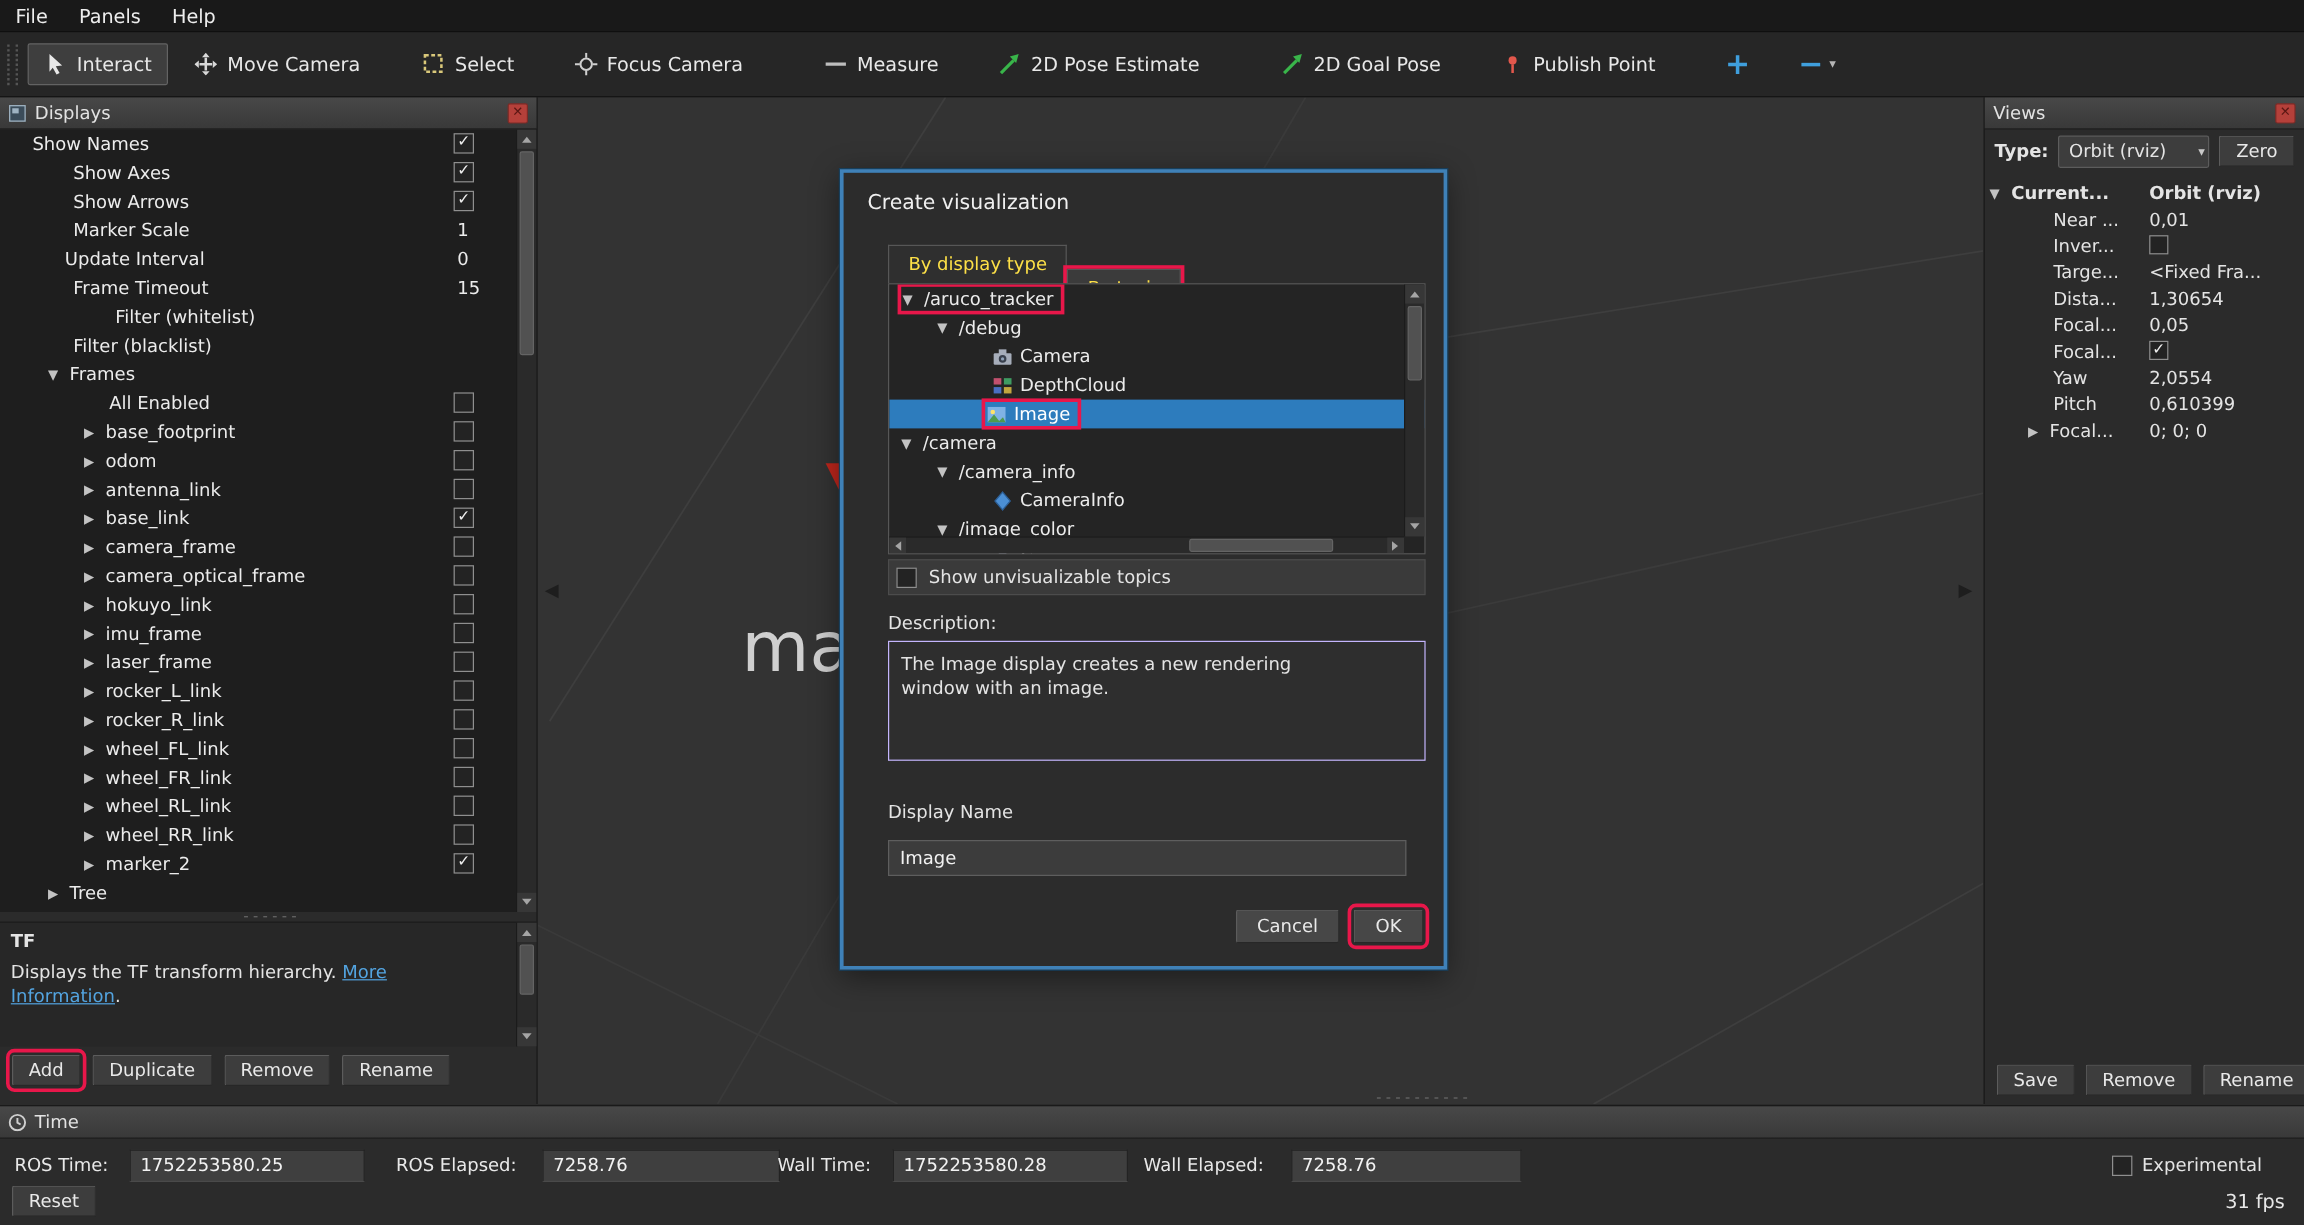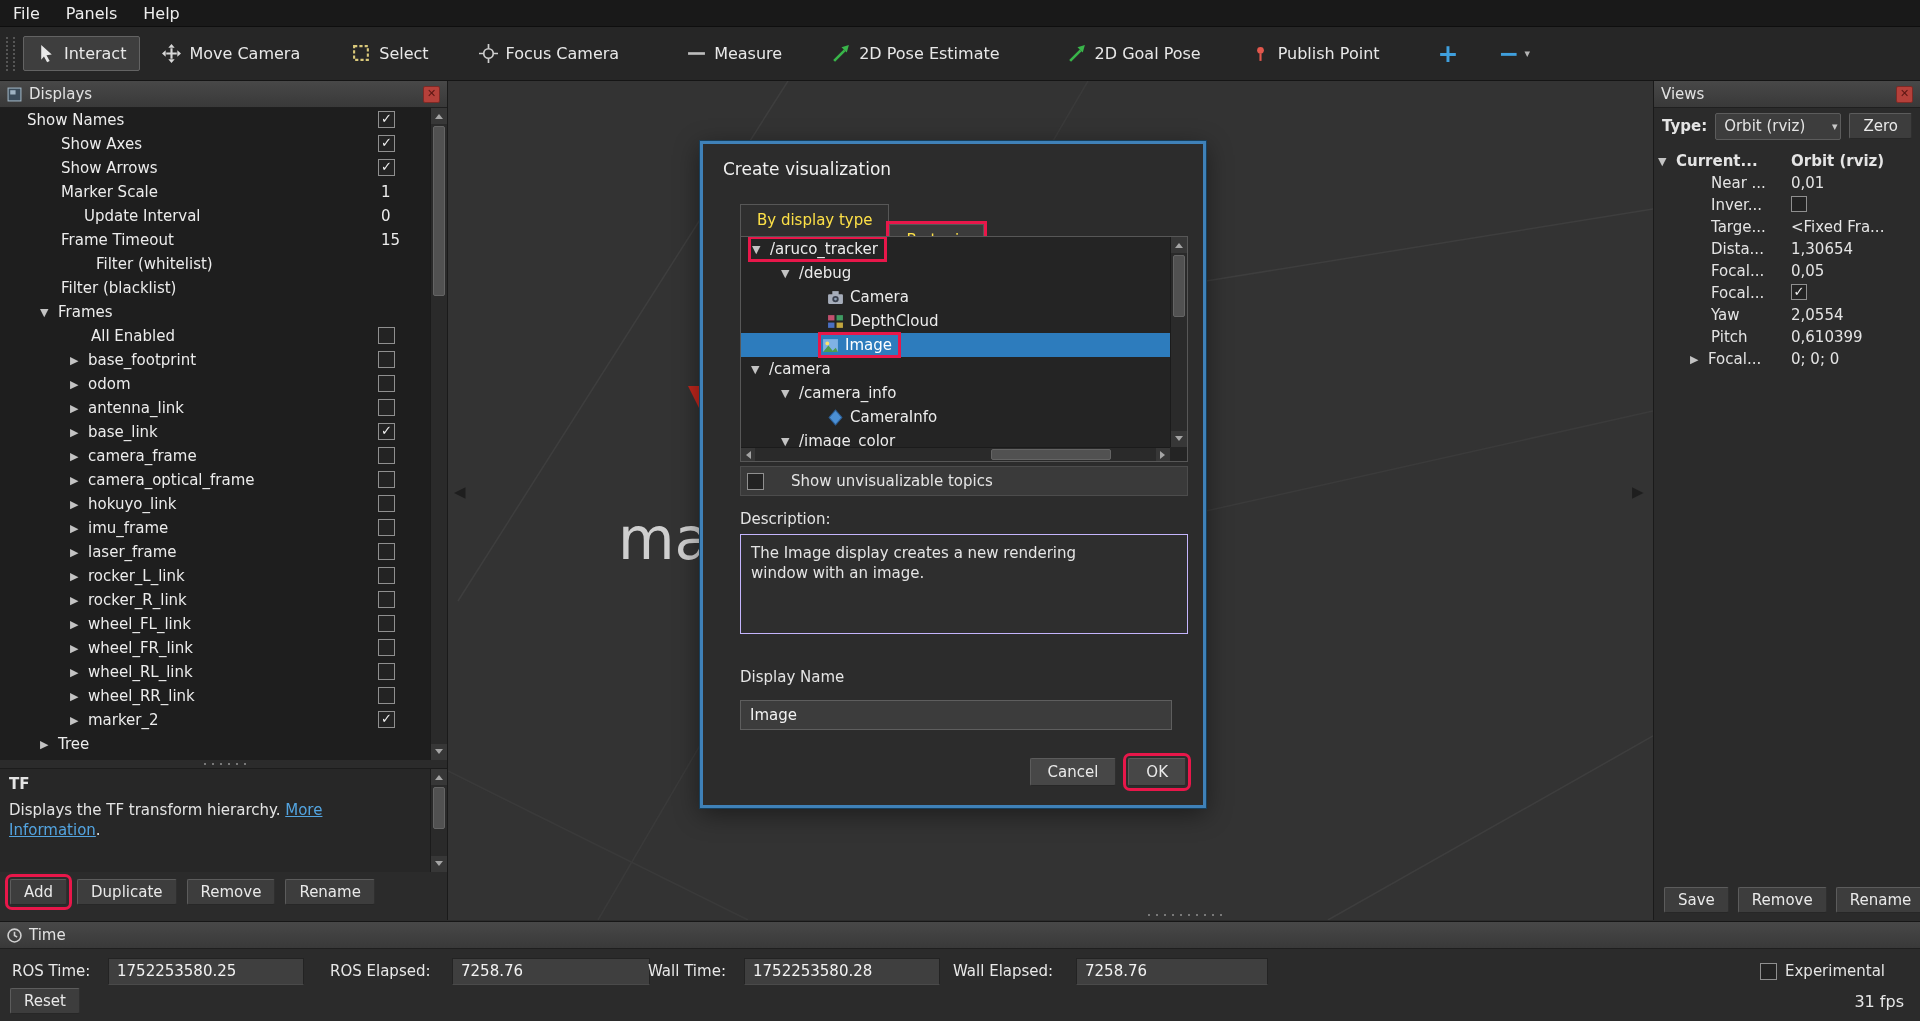--- a/index.html
+++ b/index.html
@@ -59,21 +59,21 @@
 .tab.active{background:#3b3b3b;margin-top:20px;}
 .tab.annot{outline-offset:0px;}
 .topic-frame{position:absolute;left:37px;top:92px;width:448px;height:226px;background:#242424;border:1px solid #575757;overflow:hidden;}
 .trow{position:relative;height:24px;display:flex;align-items:center;color:#ececec;}
 .trow.selected{background:var(--selection_blue,#2d7cbd);color:#fff;}
 .ticon16{width:17px;height:17px;display:inline-flex;margin-right:6px;flex:none;}
 .annot-box{display:inline-flex;align-items:center;outline:3px solid var(--annotation_red,#e8174a);padding:1px 6px 1px 1px;}
 .hscroll{position:absolute;left:0;right:17px;bottom:0;height:14px;background:#2a2a2a;border-top:1px solid #1b1b1b;}
 .hthumb{position:absolute;top:1px;height:11px;left:250px;width:120px;background:#515151;border:1px solid #646464;border-radius:2px;}
 .hbtn{position:absolute;top:0;width:14px;height:13px;display:flex;align-items:center;justify-content:center;background:#373737;}
-.unvis{position:absolute;left:37px;top:322px;width:448px;height:30px;background:#3a3a3a;border:1px solid #4c4c4c;display:flex;align-items:center;gap:27px;padding:0 6px;}
+.unvis{position:absolute;left:37px;top:322px;width:448px;height:30px;background:#3a3a3a;border:1px solid #4c4c4c;display:flex;align-items:center;gap:10px;padding:0 6px;}
 .desc-label{position:absolute;left:37px;top:366px;}
 .desc-box{position:absolute;left:37px;top:390px;width:448px;height:100px;background:#2e2e2e;border:1px solid #c4b5fd;padding:8px 10px;line-height:1.35;}
 .desc-box .inner{max-width:330px;display:block;}
 .dn-label{position:absolute;left:37px;top:524px;}
 .dn-input{position:absolute;left:37px;top:556px;width:432px;height:30px;background:#3c3c3c;border:1px solid #5e5e5e;color:#f2f2f2;font-size:15px;padding:0 9px;}
 .dlg-btns{position:absolute;right:17px;top:614px;display:flex;gap:12px;}
 .dlg-btns .btn{background:#474747;padding:4px 17px;}
 
 .views{position:absolute;left:1653px;top:81px;width:267px;height:839px;background:#2b2b2b;border-left:1px solid #1a1a1a;display:flex;flex-direction:column;z-index:2;}
 .vtype{height:36px;display:flex;align-items:center;padding:0 8px;gap:8px;flex:none;}
@@ -221,21 +221,21 @@
         <span class="cb">✓</span>
       </div>
     <div class="drow" style="padding-left:61px">
         <span class="dlbl">Show Arrows</span>
         <span class="cb">✓</span>
       </div>
     <div class="drow" style="padding-left:61px">
         <span class="dlbl">Marker Scale</span>
         <span class="dval">1</span>
       </div>
-    <div class="drow" style="padding-left:84px">
+    <div class="drow" style="padding-left:54px">
         <span class="dlbl">Update Interval</span>
         <span class="dval">0</span>
       </div>
     <div class="drow" style="padding-left:61px">
         <span class="dlbl">Frame Timeout</span>
         <span class="dval">15</span>
       </div>
     <div class="drow" style="padding-left:96px">
         <span class="dlbl">Filter (whitelist)</span>
       </div>

